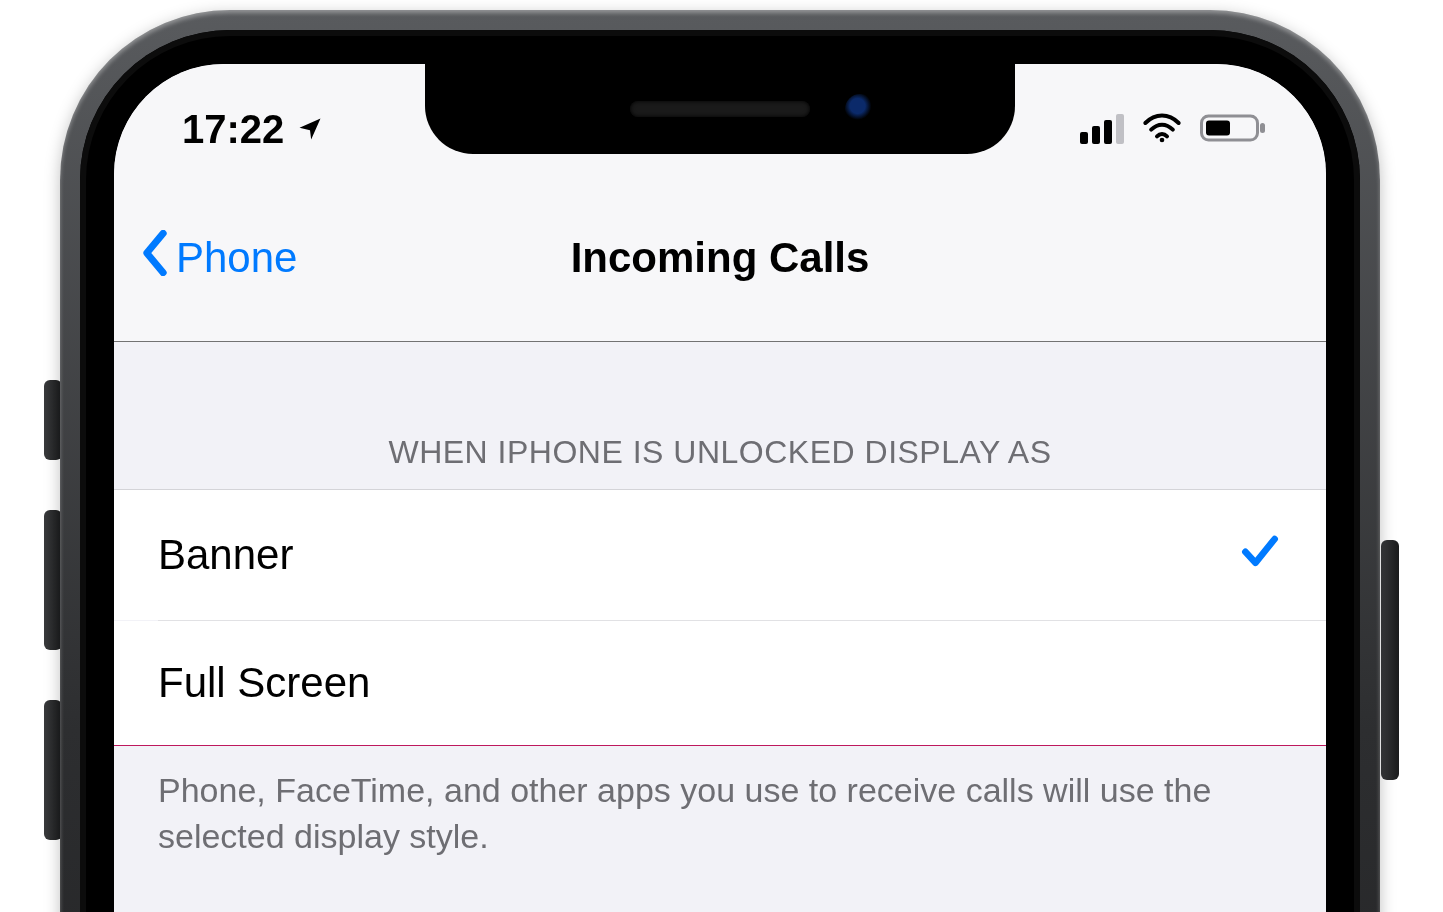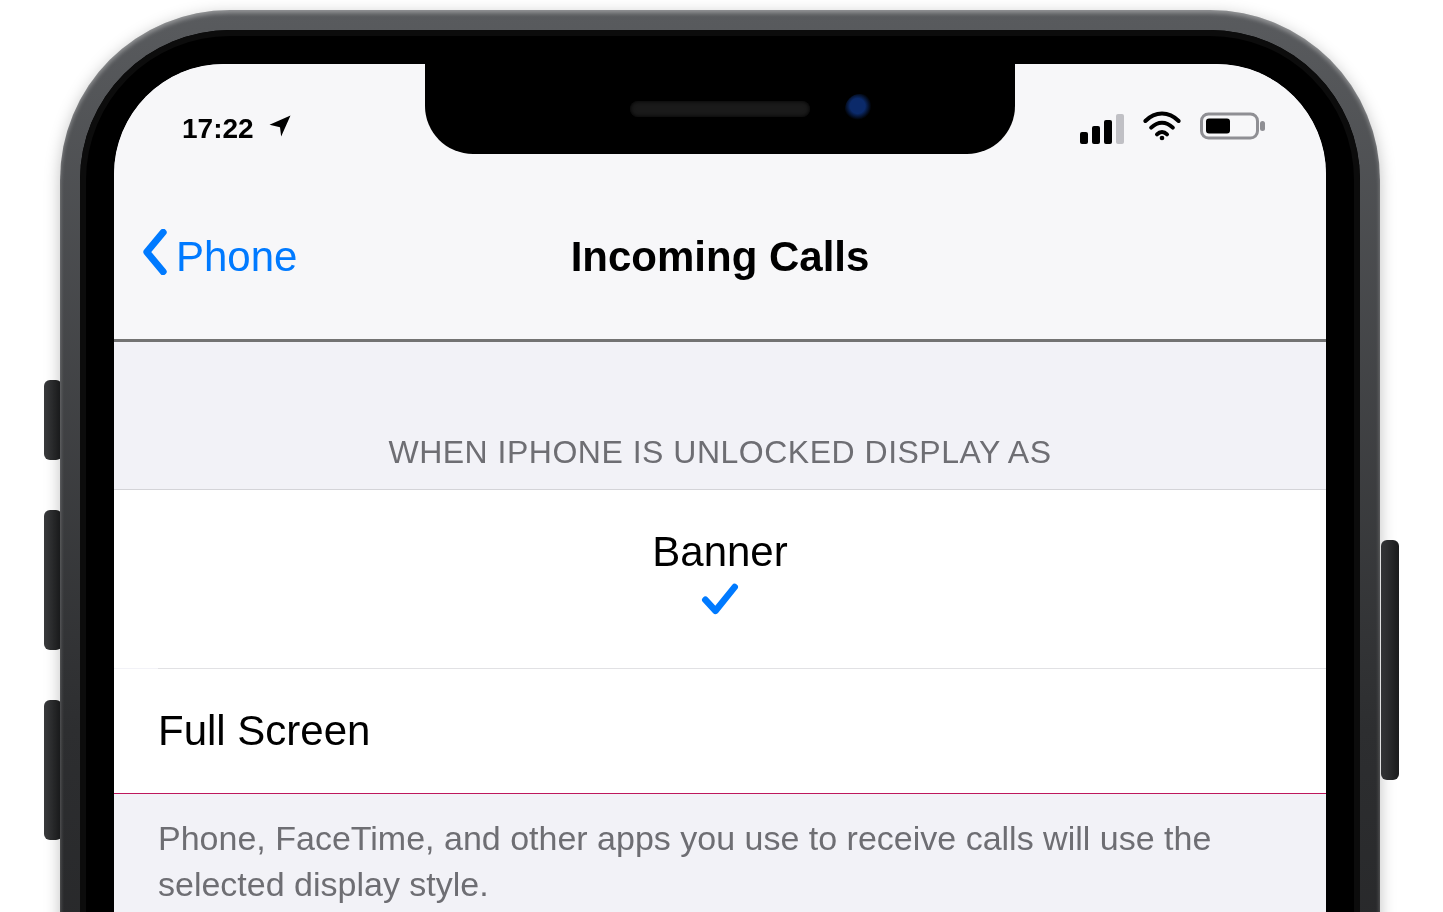--- a/index.html
+++ b/index.html
@@ -94,21 +94,21 @@
     
     .status-bar {
       position: absolute;
       top: 0; left: 0; right: 0;
       height: 110px;
       background: #f7f7f9;
       padding: 0 60px;
       display: flex;
       align-items: center;
       justify-content: space-between;
-      font-size: 28px;
+      font-size: 40px;
       font-weight: 600;
       color: #000;
       border-top-left-radius: 110px;
       border-top-right-radius: 110px;
     }
     .status-left {
       display: flex;
       align-items: center;
       gap: 12px;
       margin-left: 8px;
@@ -131,21 +131,21 @@
     .cell-bars span:nth-child(2){height:18px}
     .cell-bars span:nth-child(3){height:24px}
     .cell-bars span:nth-child(4){height:30px}
 
     
     .nav-bar {
       position: absolute;
       top: 110px; left: 0; right: 0;
       height: 168px;
       background: #f7f7f9;
-      border-bottom: 3px solid #737373;
+      border-bottom: 1px solid #737373;
       display: flex;
       align-items: center;
     }
     .back-btn {
       display: flex;
       align-items: center;
       gap: 6px;
       color: #007aff;
       font-size: 42px;
       font-weight: 400;
@@ -183,21 +183,21 @@
       background: #ffffff;
       font-size: 42px;
       color: #000;
       padding: 38px 44px;
       display: flex;
       align-items: center;
       justify-content: space-between;
       cursor: pointer;
     }
     .cell-sep { height:1px; background:#e1e1e4; margin-left:44px; }
-    .group-top { border-top: 1px solid #d4d4d8; flex-direction: column; }
+    .group-top { border-top: 1px solid #d4d4d8; }
     .group-bot { border-bottom: 1px solid #be185d; }
     .check-icon { color:#007aff; }
     .section-footer {
       font-size: 34px;
       line-height: 1.35;
       color: #6e6e73;
       padding: 22px 24px 40px 44px;
       background: #f2f2f7;
     }
   </style>

